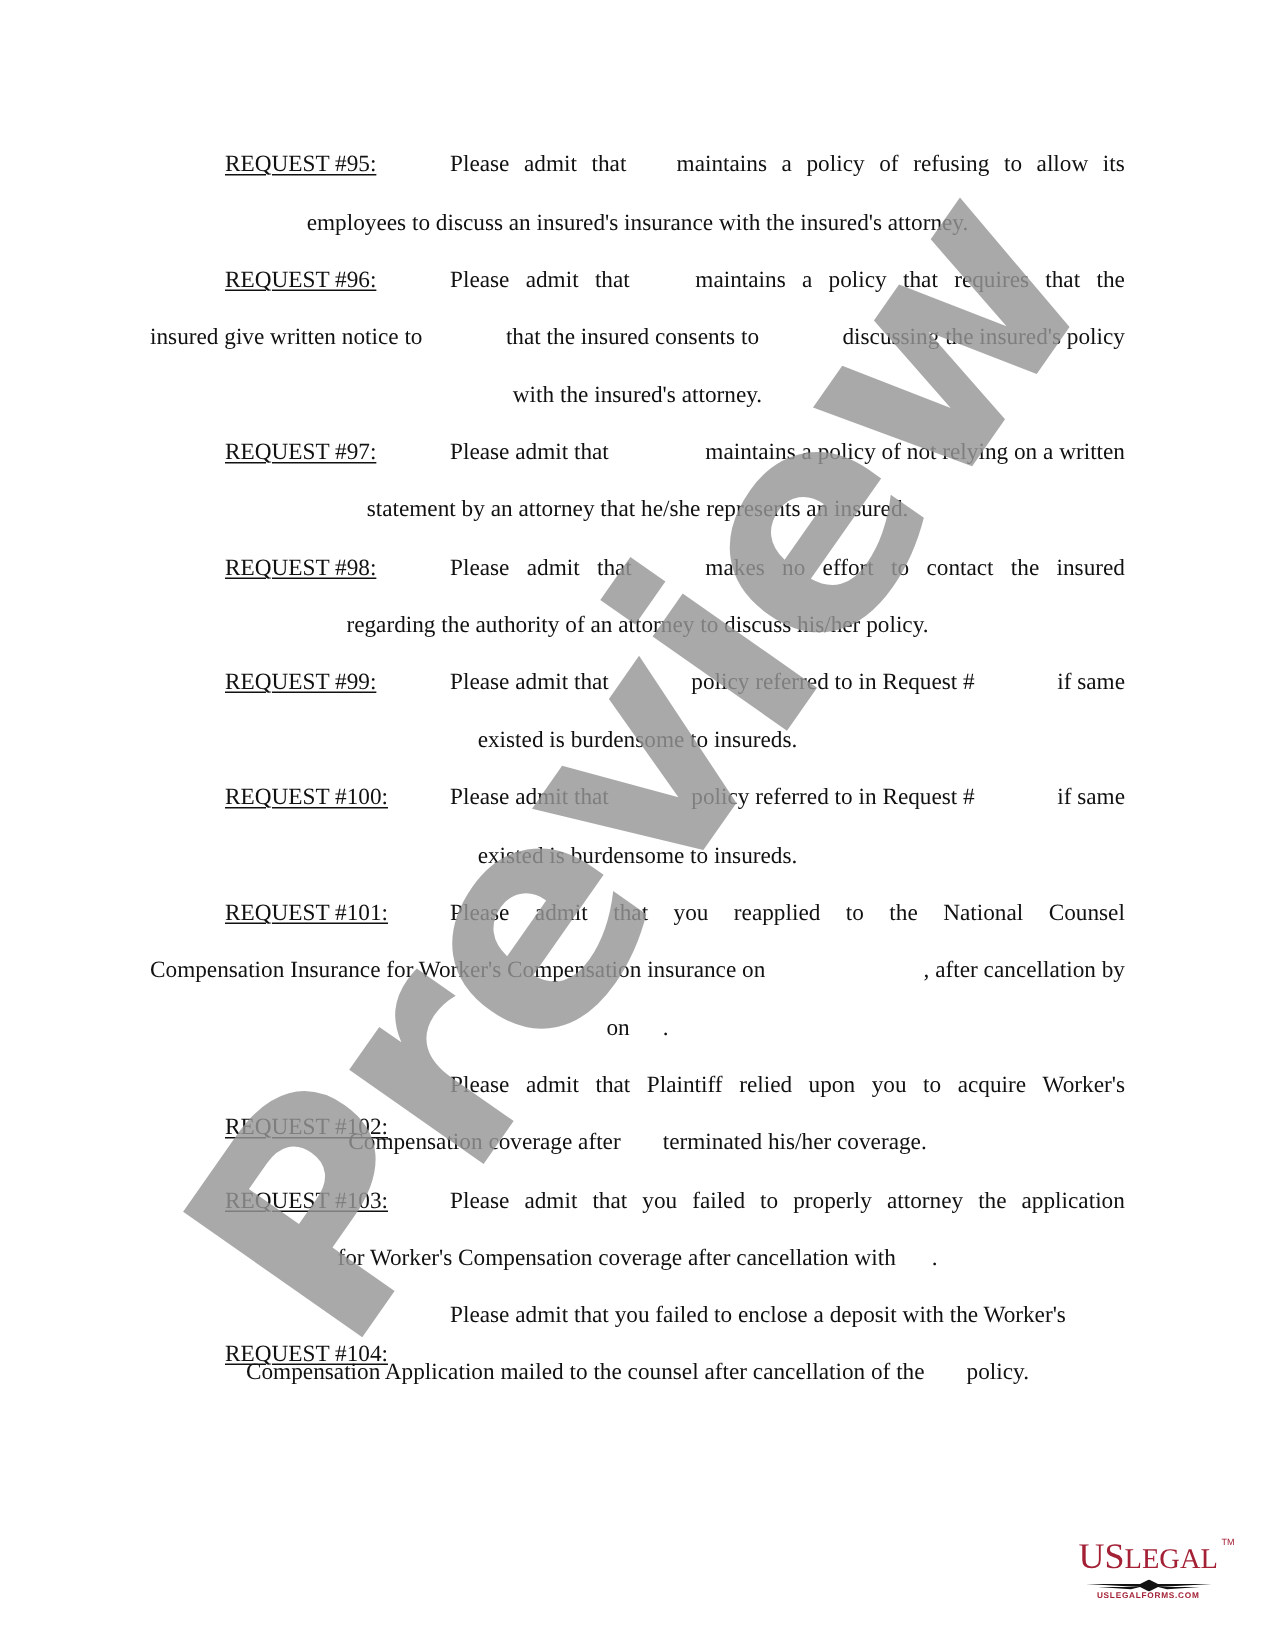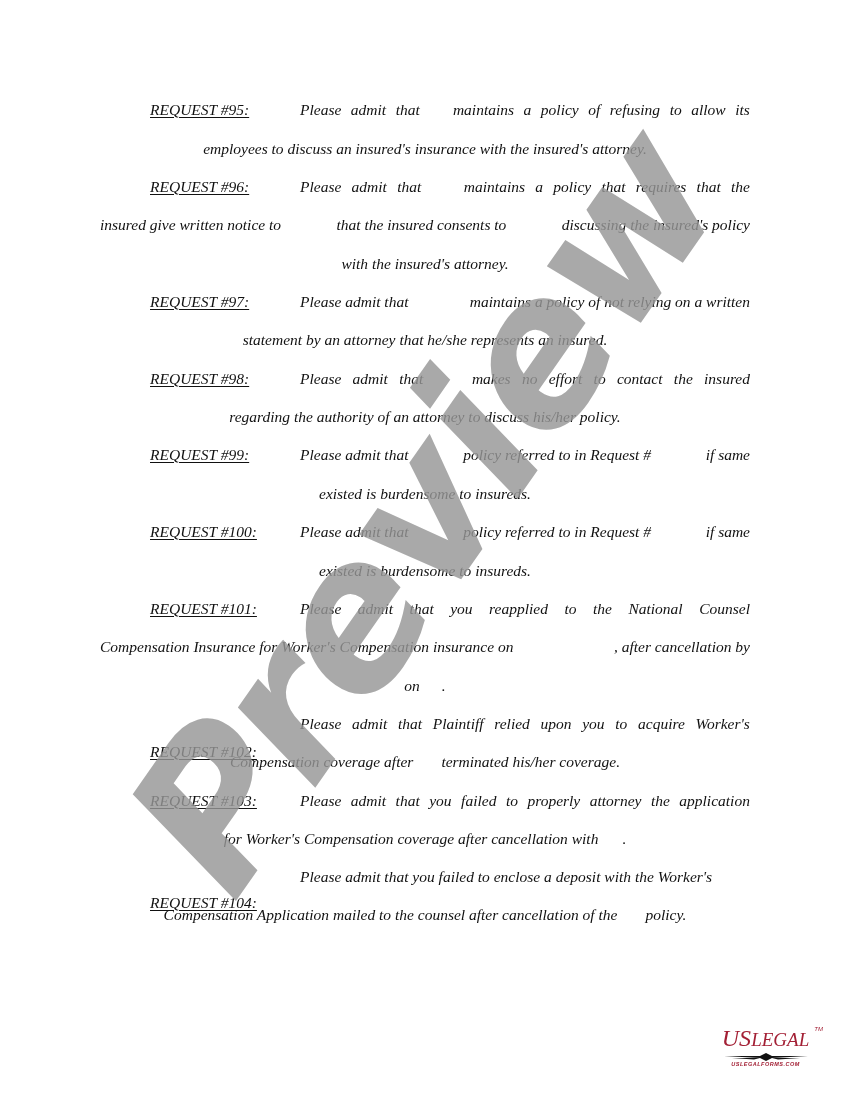--- a/index.html
+++ b/index.html
@@ -1,17 +1,17 @@
 <!DOCTYPE html>
 <html><head>
 <meta charset="utf-8">
 <style>
   html, body { margin: 0; padding: 0; }
   body { width: 850px; height: 1100px; background: #ffffff; position: relative; overflow: hidden; font-family: "Liberation Serif", "DejaVu Serif", serif; color: #111; }
-  .page { position: absolute; left: 0; top: 0; width: 702px; height: 1100px; font-style: italic; }
+  .page { position: absolute; left: 0; top: 0; width: 702px; height: 1100px; }
   .line { position: absolute; left: 100px; width: 650px; font-size: 15.5px; line-height: 20px; white-space: nowrap; text-align: center; }
   .justify { display: flex; justify-content: space-between; }
   .label { position: absolute; left: 150px; font-size: 15.5px; line-height: 20px; text-decoration: underline; text-underline-offset: 2px; white-space: nowrap; }
   .first { position: absolute; left: 300px; width: 450px; font-size: 15.5px; line-height: 20px; white-space: nowrap; display: flex; justify-content: space-between; text-align: right; }
   .gap { display: inline-block; }
   .watermark { position: absolute; left: 425px; top: 510px; transform: translate(-50%, -50%) rotate(-55deg); font-family: "DejaVu Sans", sans-serif; font-weight: bold; font-size: 200px; color: rgba(150,150,150,0.82); letter-spacing: -4px; white-space: nowrap; pointer-events: none; }
   .logo { position: absolute; left: 708px; top: 1026px; width: 115px; height: 42px; text-align: center; }
   .logo-main { font-family: "Liberation Serif", serif; font-size: 24px; color: #a32035; line-height: 24px; letter-spacing: 0px; }
   .logo-main .small { font-size: 19px; }
   .logo-tm { position: absolute; right: 0px; top: 0px; font-size: 6px; color: #a32035; font-family: "Liberation Sans", sans-serif; }

